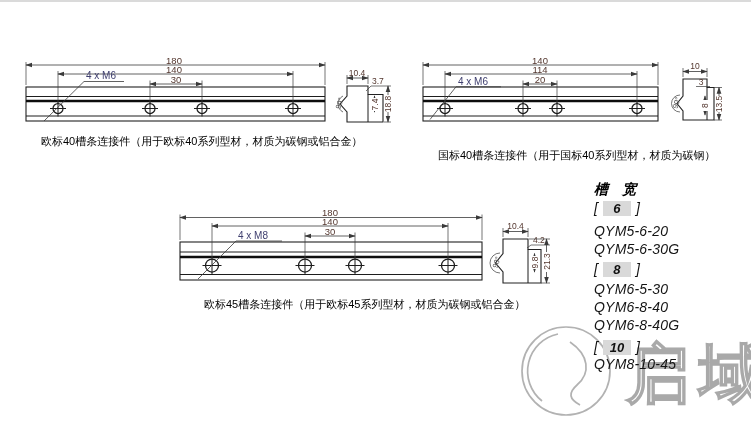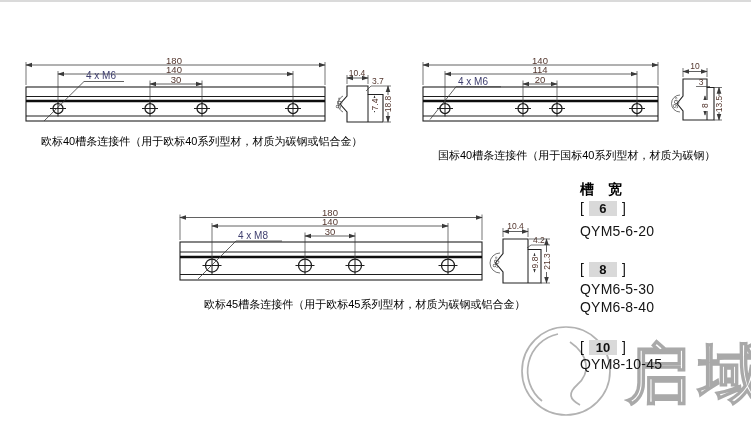--- a/index.html
+++ b/index.html
@@ -18,21 +18,21 @@
   .ol{fill:#ffffff;stroke:#222222;stroke-width:1.1;stroke-linejoin:miter;}
   .thin{stroke:#1d1d1d;stroke-width:1;fill:none;}
   .thick{stroke:#0d0d0d;stroke-width:2.7;fill:none;}
   .hole{fill:none;stroke:#1d1d1d;stroke-width:1.25;}
   .caption{
     position:absolute;z-index:2;font-size:11px;color:#000;white-space:nowrap;
     font-family:"Liberation Sans","DejaVu Sans",sans-serif;
     margin-left:14px;
   }
   .plist{position:absolute;left:578px;top:176px;width:175px;height:210px;z-index:3;}
-  .plist .row{position:absolute;left:2px;white-space:nowrap;}
+  .plist .row{position:absolute;left:16px;white-space:nowrap;font-style:italic;}
   .plist .hdr{font-size:14px;font-weight:bold;color:#000;}
   .plist .slot{font-size:14px;color:#111;}
   .plist .slot .num{
     display:inline-block;min-width:28px;text-align:center;background:#d9d9d9;
     font-weight:bold;font-size:13px;margin:0 5px;line-height:15px;
   }
   .plist .model{font-size:14px;color:#141414;letter-spacing:0.2px;}
   .wmtext{
     position:absolute;left:626px;top:331px;z-index:2;font-size:64px;font-weight:bold;
     letter-spacing:9px;color:transparent;-webkit-text-stroke:1.3px #a9a9a9;
@@ -261,26 +261,28 @@
 <div class="caption" style="left:424px;top:148px;">国标40槽条连接件（用于国标40系列型材，材质为碳钢）</div>
 <div class="caption" style="left:190px;top:297px;">欧标45槽条连接件（用于欧标45系列型材，材质为碳钢或铝合金）</div>
 
 <div class="plist">
   <div class="row hdr" style="top:5px;">槽　宽</div>
 
   <div class="row slot" style="top:24px;">
     <span>[</span><span class="num">6</span><span>]</span>
   </div>
   <div class="row model" style="top:47px;text-align:right;">QYM5-6-20</div>
+  <div class="row model" style="top:65px;">QYM5-6-30G</div>
 
   <div class="row slot" style="top:85px;">
     <span>[</span><span class="num">8</span><span>]</span>
   </div>
   <div class="row model" style="top:105px;">QYM6-5-30</div>
   <div class="row model" style="top:123px;">QYM6-8-40</div>
+  <div class="row model" style="top:141px;">QYM6-8-40G</div>
 
   <div class="row slot" style="top:163px;">
     <span>[</span><span class="num">10</span><span>]</span>
   </div>
   <div class="row model" style="top:180px;">QYM8-10-45</div>
 </div>
 
 <div class="wmtext">启域</div>
 
 </body></html>

